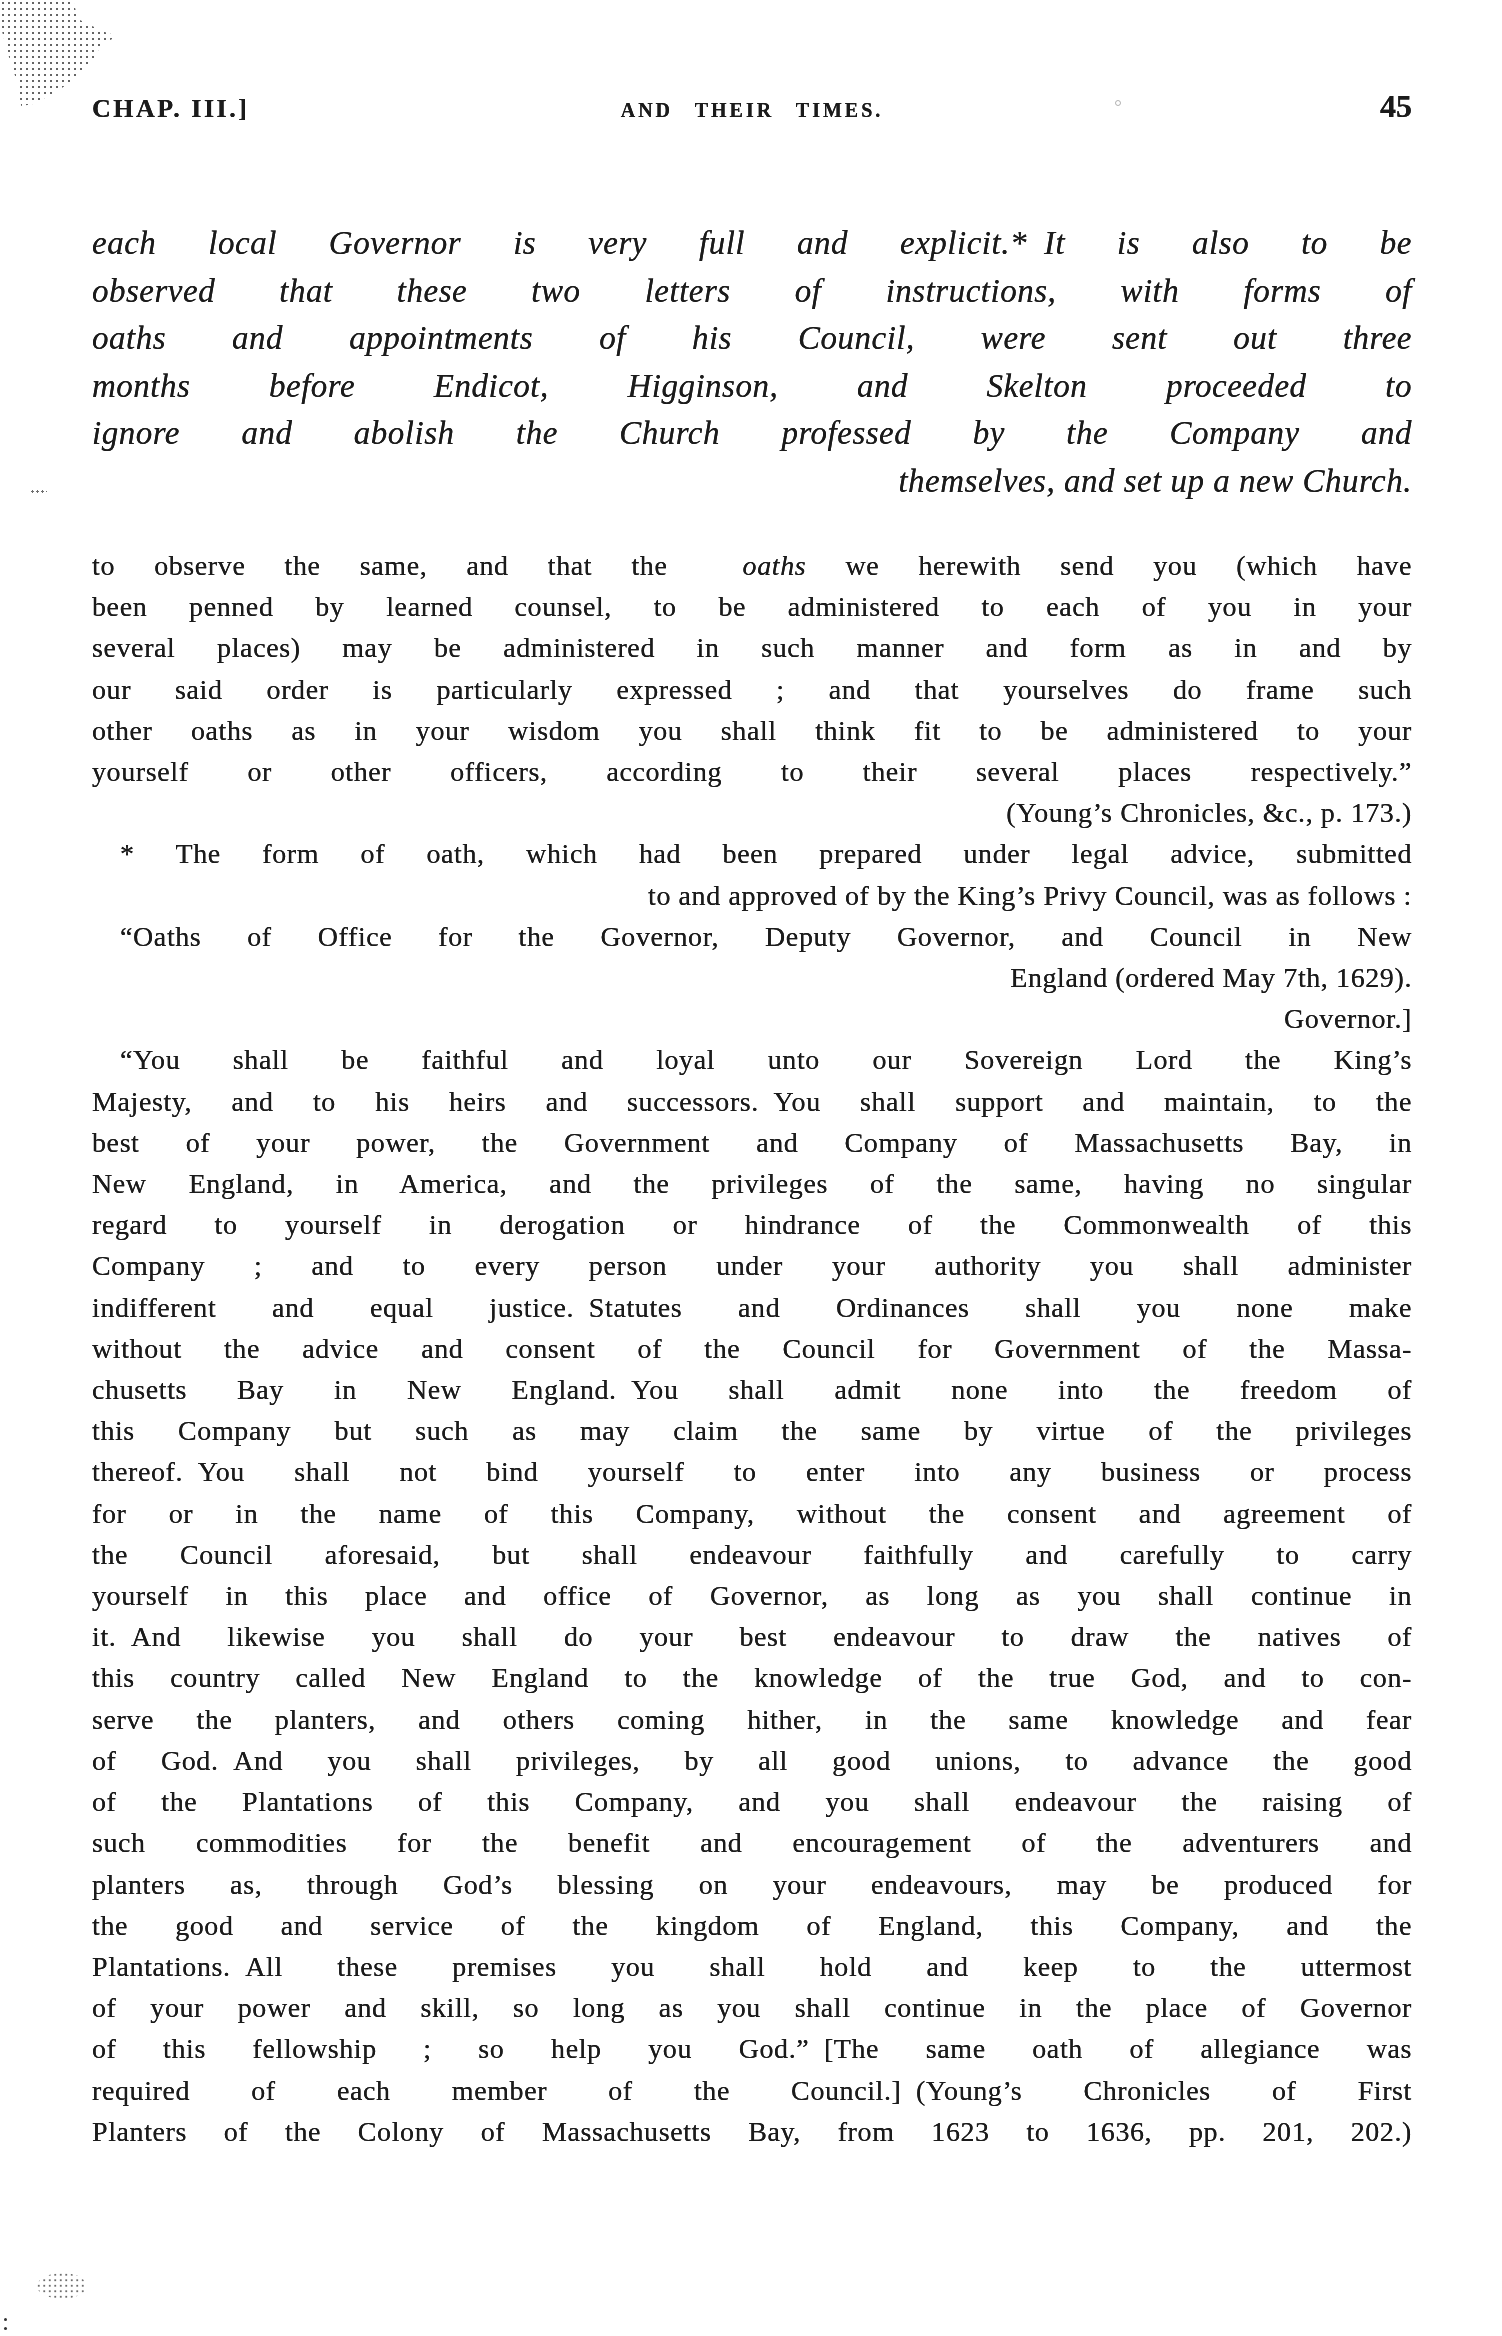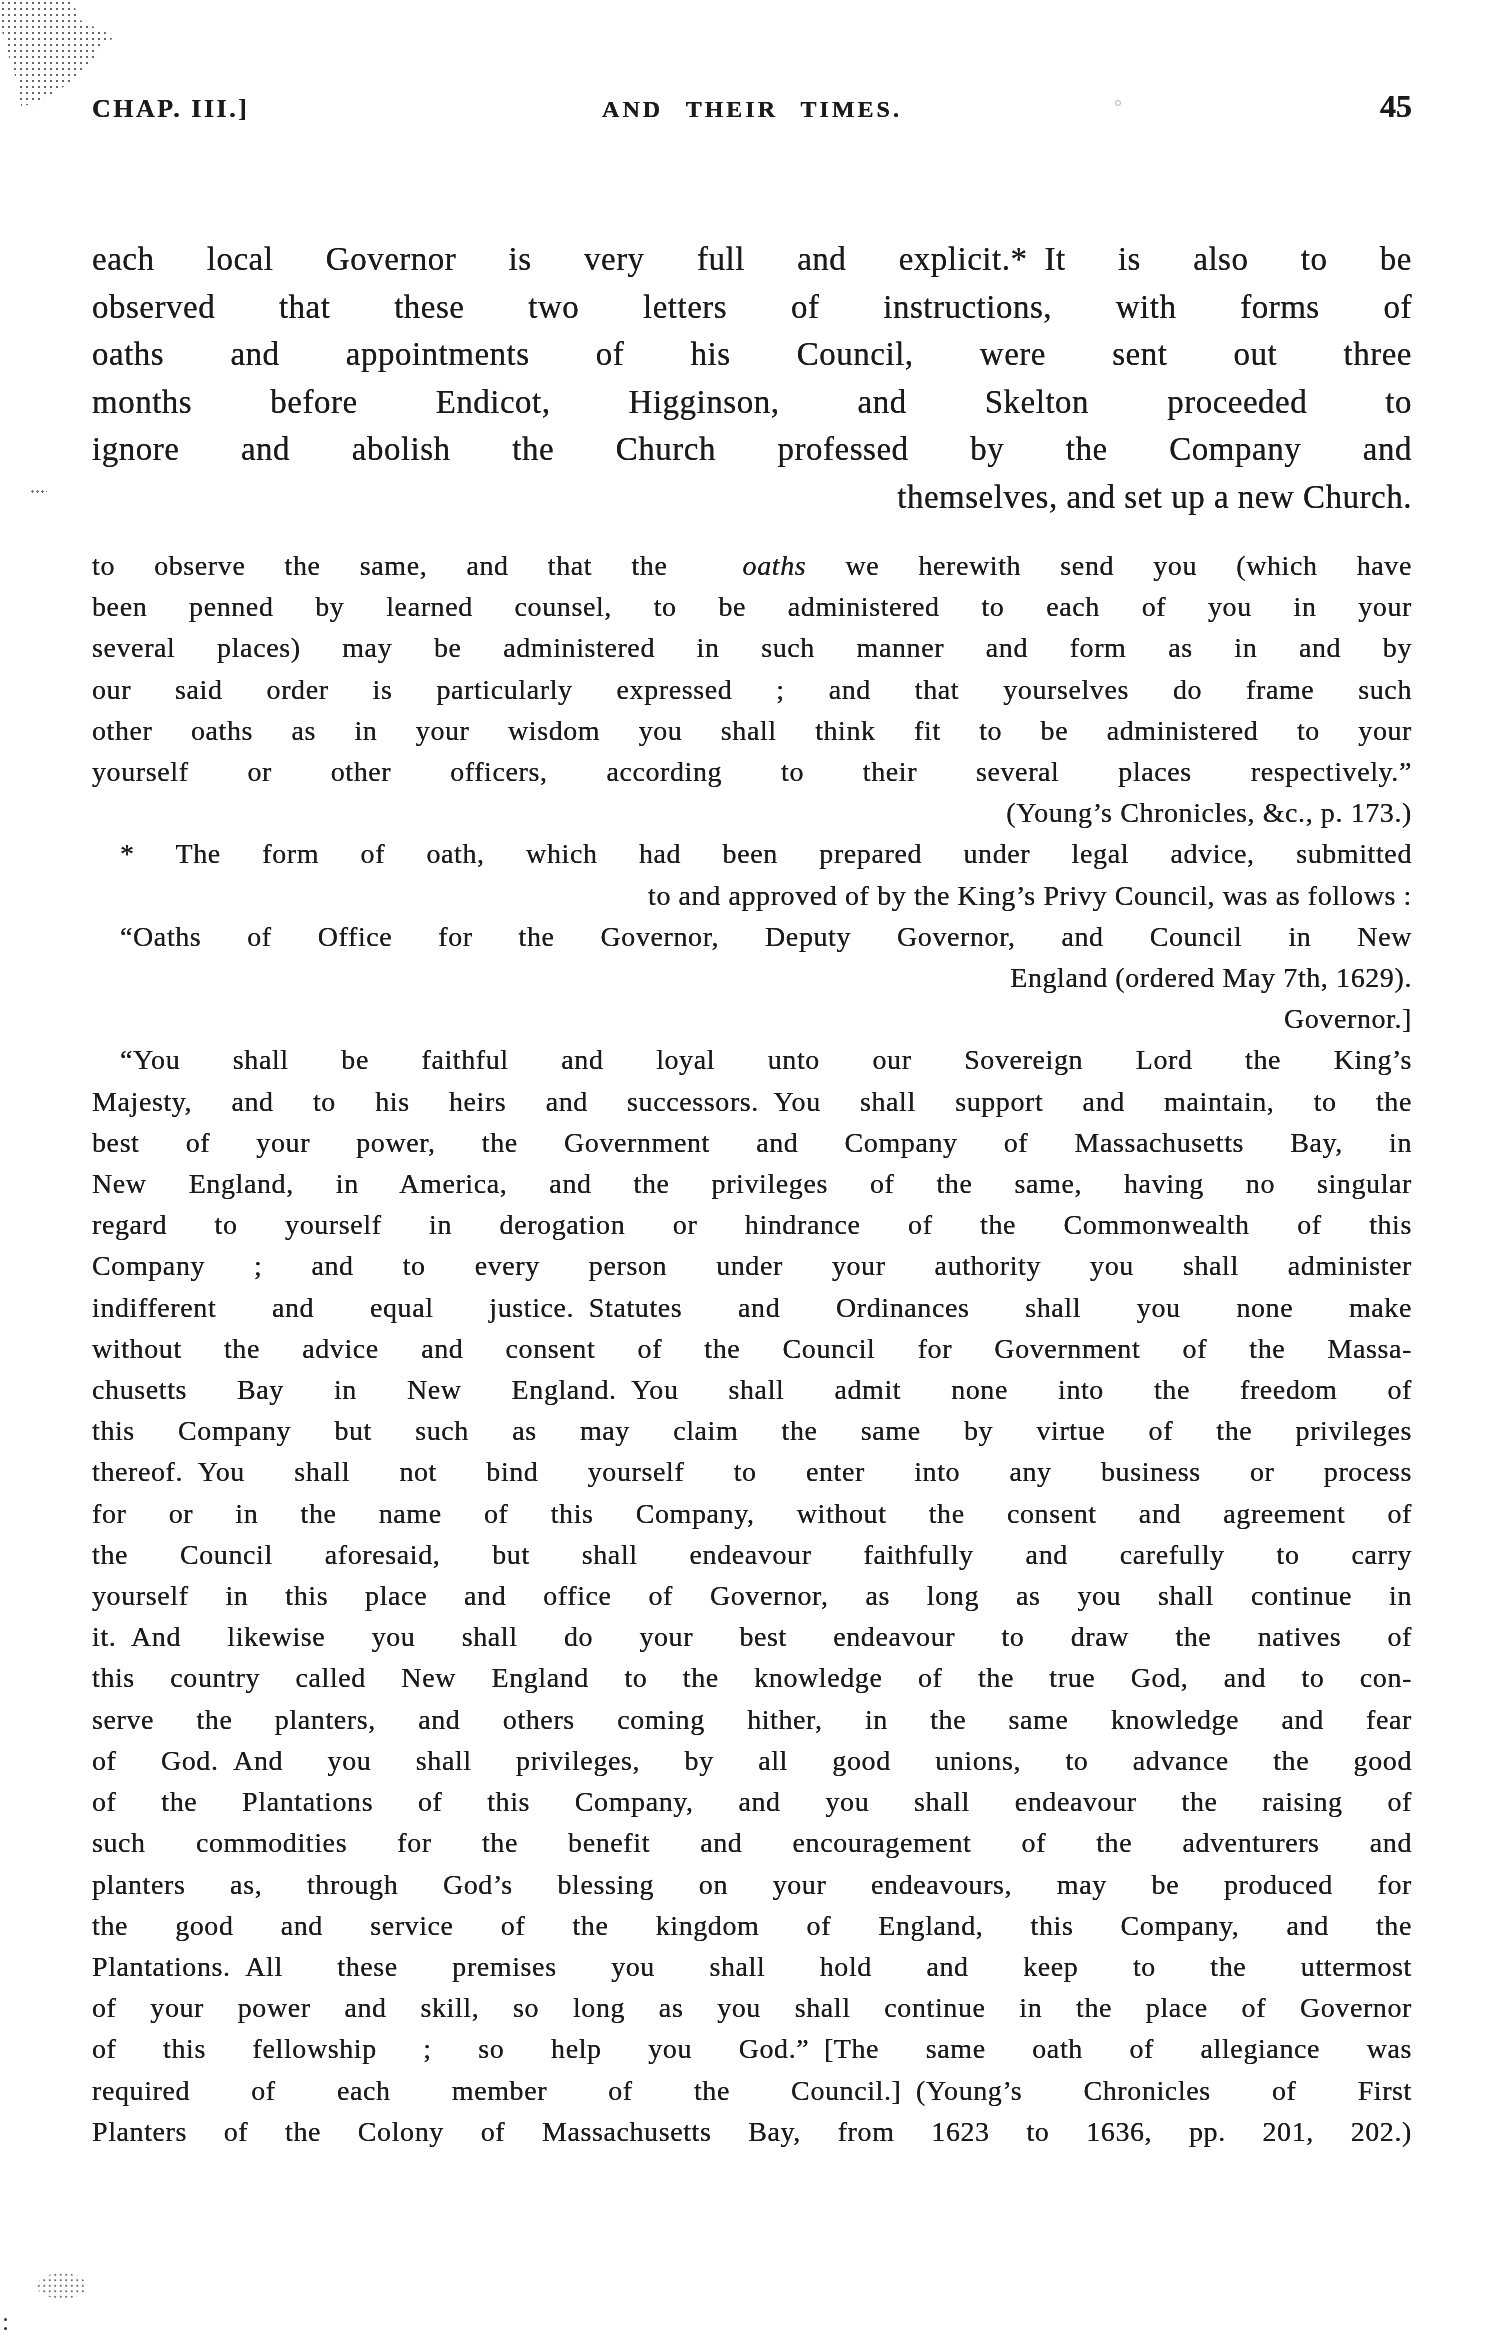--- a/index.html
+++ b/index.html
@@ -12,26 +12,26 @@
     font-family:"Liberation Serif","DejaVu Serif",serif;
     color:#1b1b1b;
   }
 
   
   .header {
     position:absolute; left:92px; top:88px; width:1320px;
     display:grid; grid-template-columns:1fr auto 1fr; align-items:baseline;
   }
   .chapter  { justify-self:start; font-size:26px; letter-spacing:2.5px; font-weight:bold; text-shadow:0 0 .4px currentColor; }
-  .runtitle { justify-self:center; font-size:24px; letter-spacing:3px; word-spacing:14px; font-weight:bold; text-shadow:0 0 .4px currentColor; }
+  .runtitle { justify-self:center; font-size:20px; letter-spacing:3px; word-spacing:14px; font-weight:bold; text-shadow:0 0 .4px currentColor; }
   .pagenum  { justify-self:end; font-size:32px; font-weight:bold; text-shadow:0 0 .5px currentColor; }
 
   
   .textblock { position:absolute; left:92px; width:1320px; }
-  .main-para  { top:236px; font-size:33px; line-height:47.5px; letter-spacing:.5px; }
+  .main-para  { top:220px; font-size:33px; line-height:47.5px; letter-spacing:.5px;font-style:italic; }
   .fine-print { top:545px; font-size:28px; line-height:41.2px; letter-spacing:.6px; }
   .tline { white-space:normal; text-shadow:0 0 .35px currentColor;text-align:right; }
   .just  { text-align:justify; text-align-last:justify; }
   .ind-para { padding-left:28px; }
   .ind-hang { padding-left:93px; }
   .it { font-style:italic;margin-left:36px; }
 
   
   .dots {
     background-image:radial-gradient(#4a4a4a 1.1px, transparent 1.35px);

